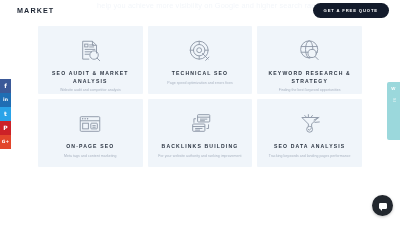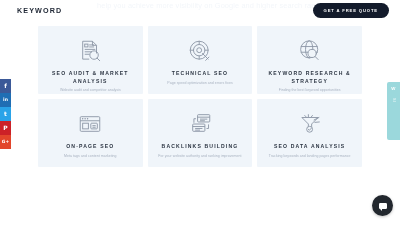--- a/index.html
+++ b/index.html
@@ -56,21 +56,21 @@
   .chat .bub:after{content:"";position:absolute;left:1px;bottom:-2px;width:0;height:0;
         border-left:2.5px solid transparent;border-right:0 solid transparent;
         border-top:2.5px solid #ffffff;}
 </style>
 </head>
 <body>
 
 <div id="page">
 
   <div class="header">
-    <div class="logo">KEYWORD</div>
+    <div class="logo">MARKET</div>
     <div class="ghost-head">help you achieve more visibility on Google and higher search rankings</div>
     <button class="cta">GET A FREE QUOTE</button>
   </div>
 
   <div class="grid">
 
     <div class="card">
       <div class="icon-wrap">
         <svg width="26" height="26" viewBox="0 0 32 32" fill="none" stroke="#8a94a4" stroke-width="1.1">
           <path d="M7 4h12l5 5v10" stroke-linejoin="round"></path>

